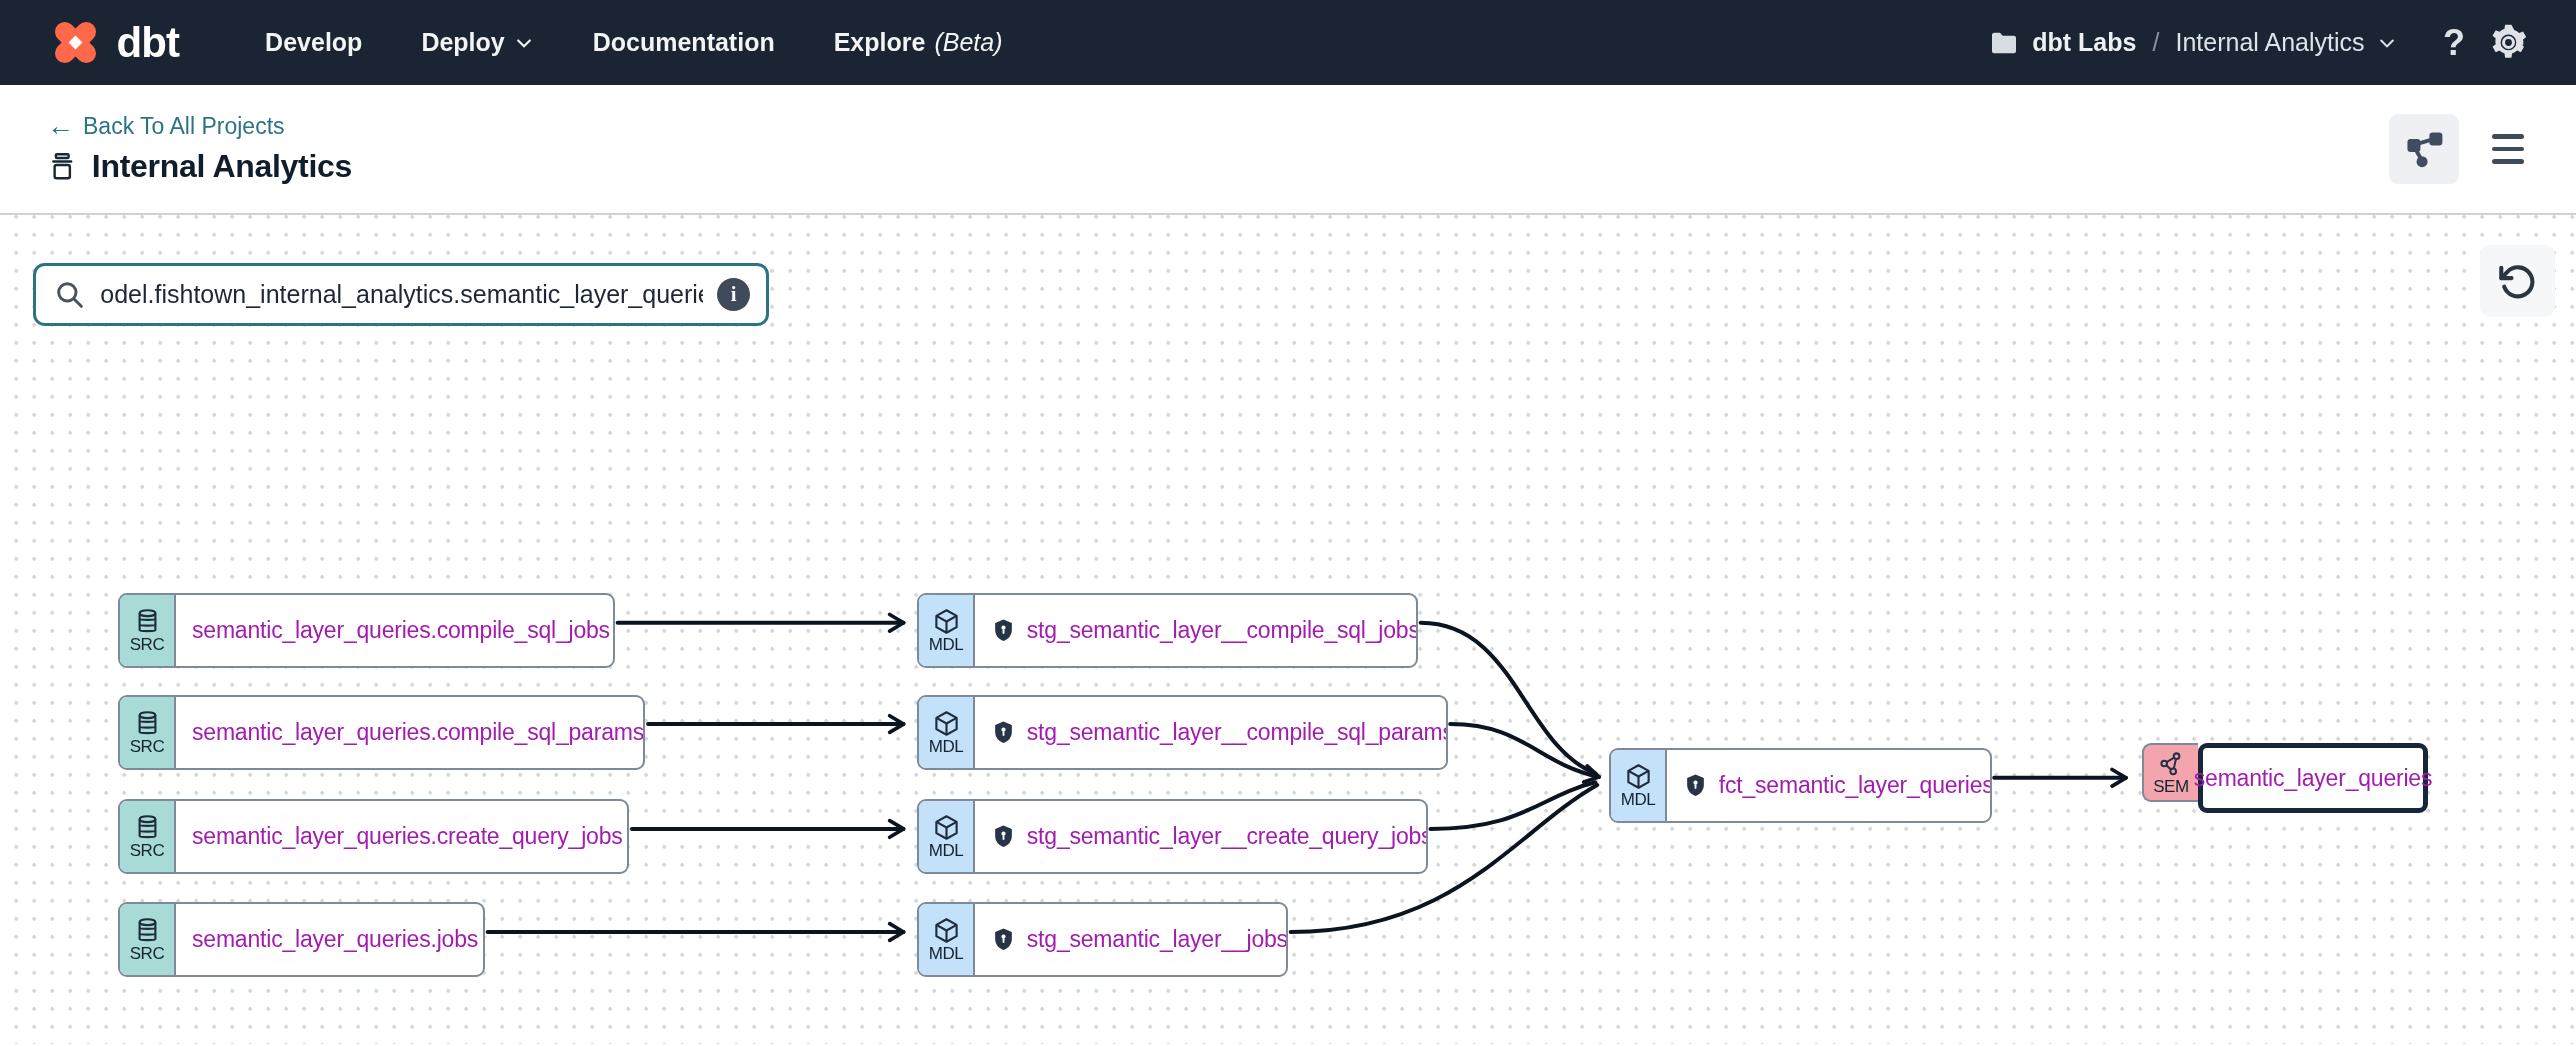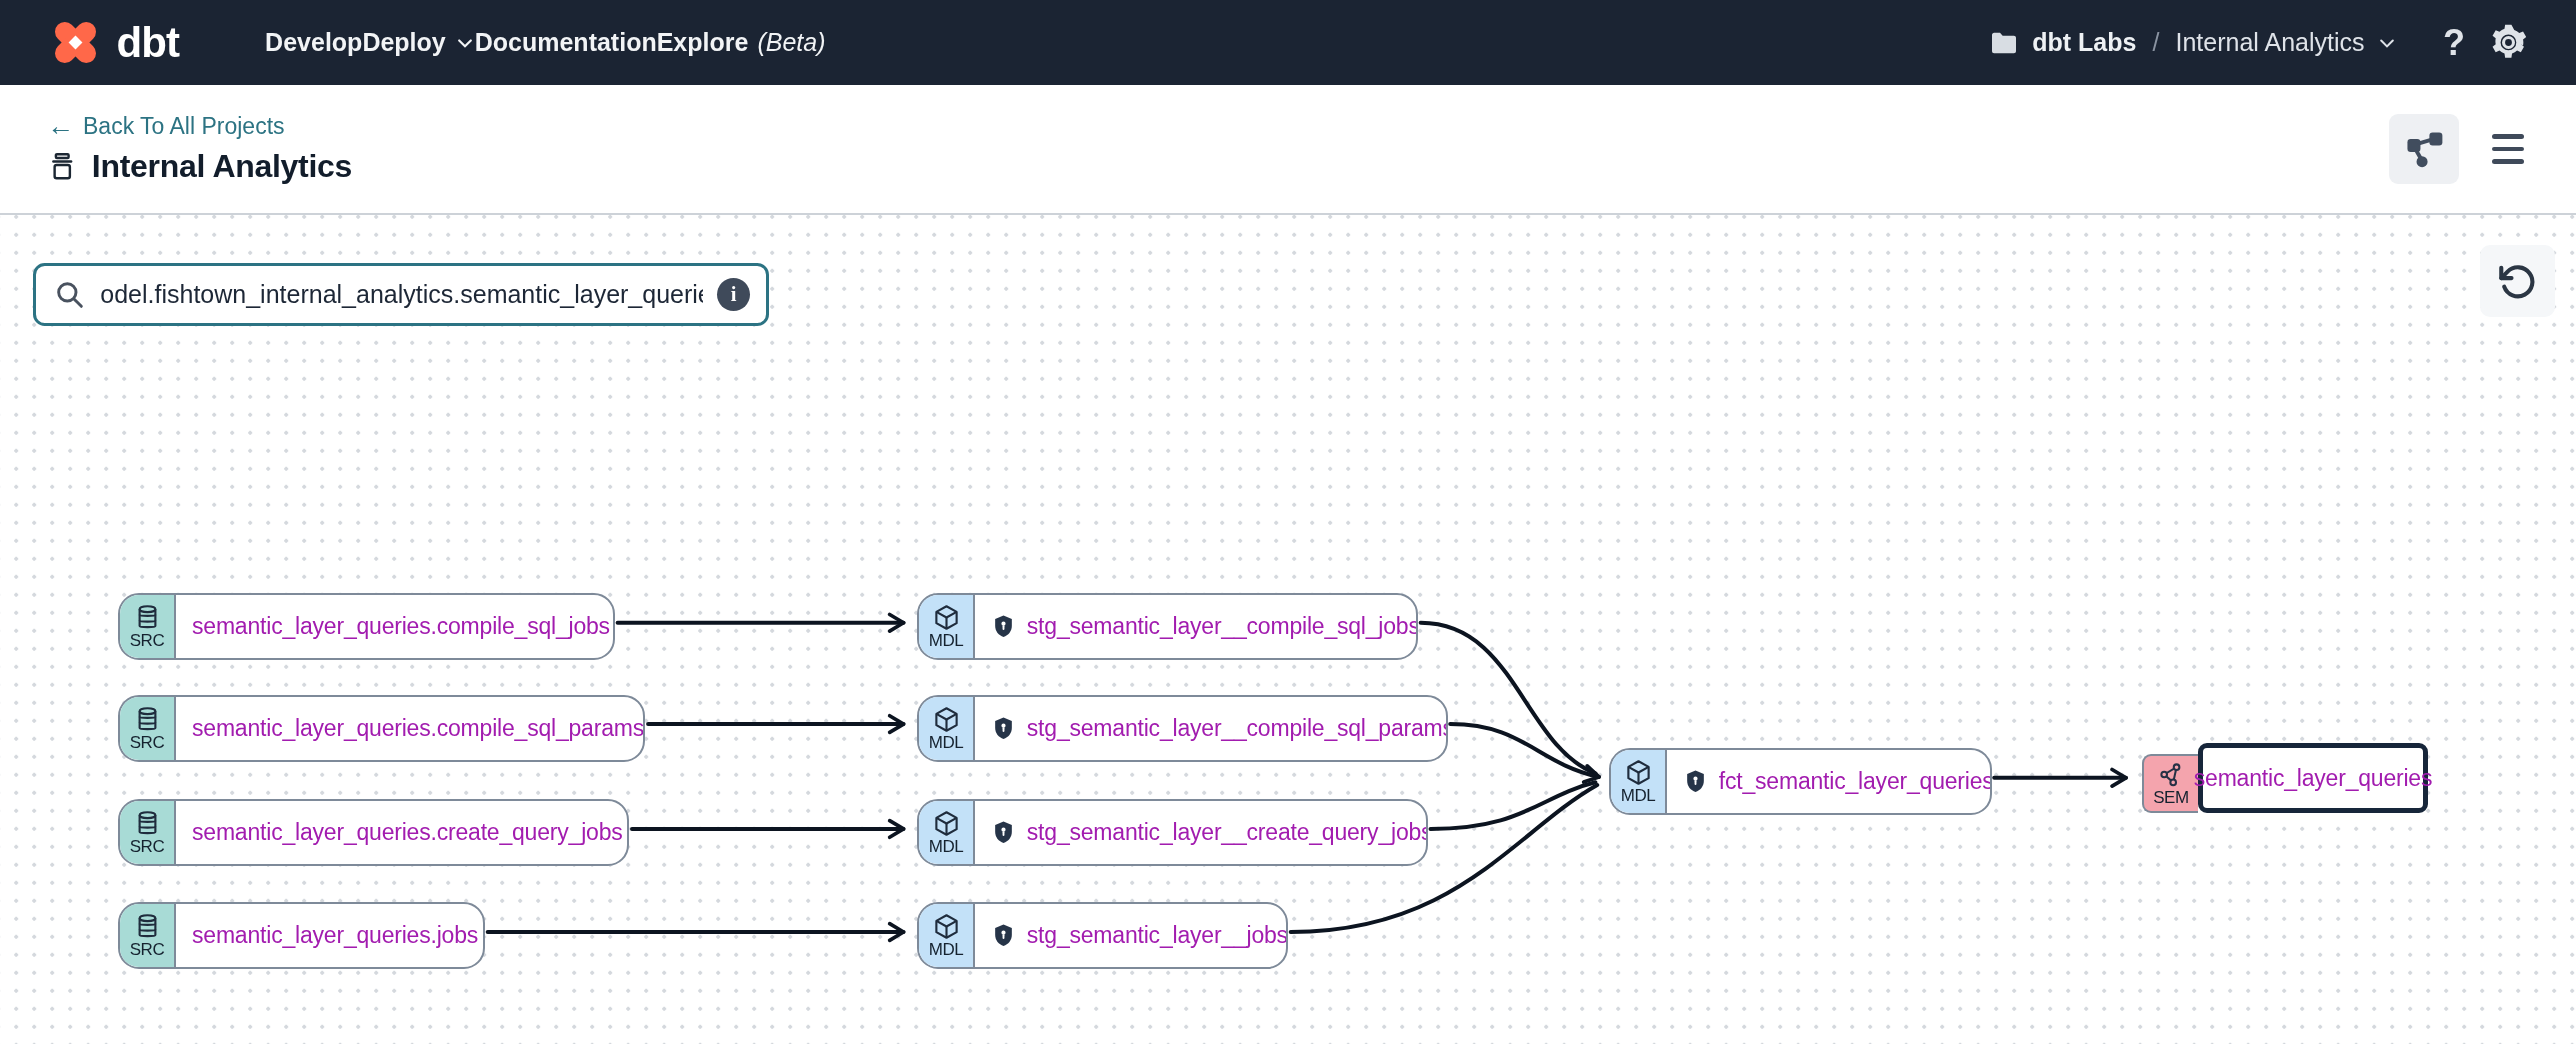--- a/index.html
+++ b/index.html
@@ -10,21 +10,21 @@
   }
   *{box-sizing:border-box; margin:0; padding:0;}
   html,body{width:2576px; height:1047px; overflow:hidden; background:#fff;
     font-family:"Liberation Sans", sans-serif; color:var(--text_dark,#1c2733);}
 
   
   .topnav{height:85px; background:var(--navy,#1b2433); display:flex; align-items:center;
     padding:0 47px; color:#fff;}
   .brand{display:flex; align-items:center; gap:12.5px; margin-right:86px; cursor:pointer;}
   .brand-word{font-size:42px; font-weight:bold; letter-spacing:-0.9px; color:#fff; line-height:1;}
-  .navlinks{display:flex; align-items:center; }
+  .navlinks{display:flex; align-items:center; gap:59px;}
   .navlink{font-size:25px; font-weight:600; color:#f2f4f6; white-space:nowrap; display:flex; align-items:center; gap:9px; cursor:pointer;}
   .beta{font-style:italic; font-weight:400;}
   .chev{width:20px; height:20px;}
   .nav-right{margin-left:auto; display:flex; align-items:center; gap:23px;}
   .acct{display:flex; align-items:center; gap:12.5px; cursor:pointer;}
   .acct-name{font-size:25px; font-weight:bold; color:#eef1f4;}
   .crumb-sep{font-size:25px; color:#8a93a1; margin:0 3.6px;}
   .proj-name{font-size:25px; color:#dfe3e9; font-weight:400;}
   .help-q{font-size:36px; font-weight:bold; color:#dfe3e8; margin-left:23px; cursor:pointer;}
   .gearwrap{cursor:pointer; display:flex; align-items:center;}
@@ -56,33 +56,33 @@
   .searchtext{font-size:25px; color:#1d2736; white-space:nowrap; overflow:hidden;
     text-decoration:underline dotted #e2604d 2.7px; text-underline-offset:6.3px;}
   .info-dot{width:33px; height:33px; border-radius:50%; background:var(--icon_slate,#3f4a5a);
     color:#fff; font-size:20.6px; font-weight:bold; display:flex; align-items:center;
     justify-content:center; margin-left:auto; flex:none; font-family:"Liberation Serif", serif; cursor:pointer;}
 
   .resetbtn{position:absolute; left:2480px; top:30px; width:75px; height:72px; background:#f5f7f9;
     border-radius:10px; display:flex; align-items:center; justify-content:center; cursor:pointer;}
 
   
-  .node{position:absolute; height:67px; background:#fff; border:2.7px solid var(--node_border,#7e8a99);
-    border-radius:21px; display:flex; overflow:hidden; cursor:pointer;}
+  .node{position:absolute; height:75px; background:#fff; border:2.7px solid var(--node_border,#7e8a99);
+    border-radius:9px; display:flex; overflow:hidden; cursor:pointer;}
   .nbadge{width:56px; flex:none; display:flex; flex-direction:column; align-items:center;
     justify-content:center; gap:0.9px; border-right:2.7px solid var(--node_border,#7e8a99);}
   .nbadge.src{background:var(--badge_src,#a8dbd6);}
   .nbadge.mdl{background:var(--badge_mdl,#c3e1f8);}
   .nbadge.sem{background:var(--badge_sem,#f4a4ad);}
   .btxt{font-size:17px; line-height:1; color:#15222f; letter-spacing:-0.4px;}
   .nbody{flex:1; display:flex; align-items:center; justify-content:center; gap:10.8px; padding:0 16px;}
   .nlabel{font-size:23px; color:#a21caf; white-space:nowrap; letter-spacing:-0.2px;}
 
   
-  .semnode{position:absolute; display:flex; align-items:flex-end; height:70px; cursor:pointer;}
+  .semnode{position:absolute; display:flex; align-items:flex-start; height:70px; cursor:pointer;}
   .semnode .nbadge{height:59px; border:2.7px solid var(--node_border,#7e8a99);
     border-radius:9px 0 0 9px; border-right:none;}
   .sembody{height:70px; background:#fff; border:5.4px solid var(--selected_border,#17263a);
     border-radius:9px; display:flex; align-items:center; justify-content:center; padding:0 30.5px;}
 
   .icon{display:flex; align-items:center; justify-content:center;}
 </style>
 </head>
 <body>
 

